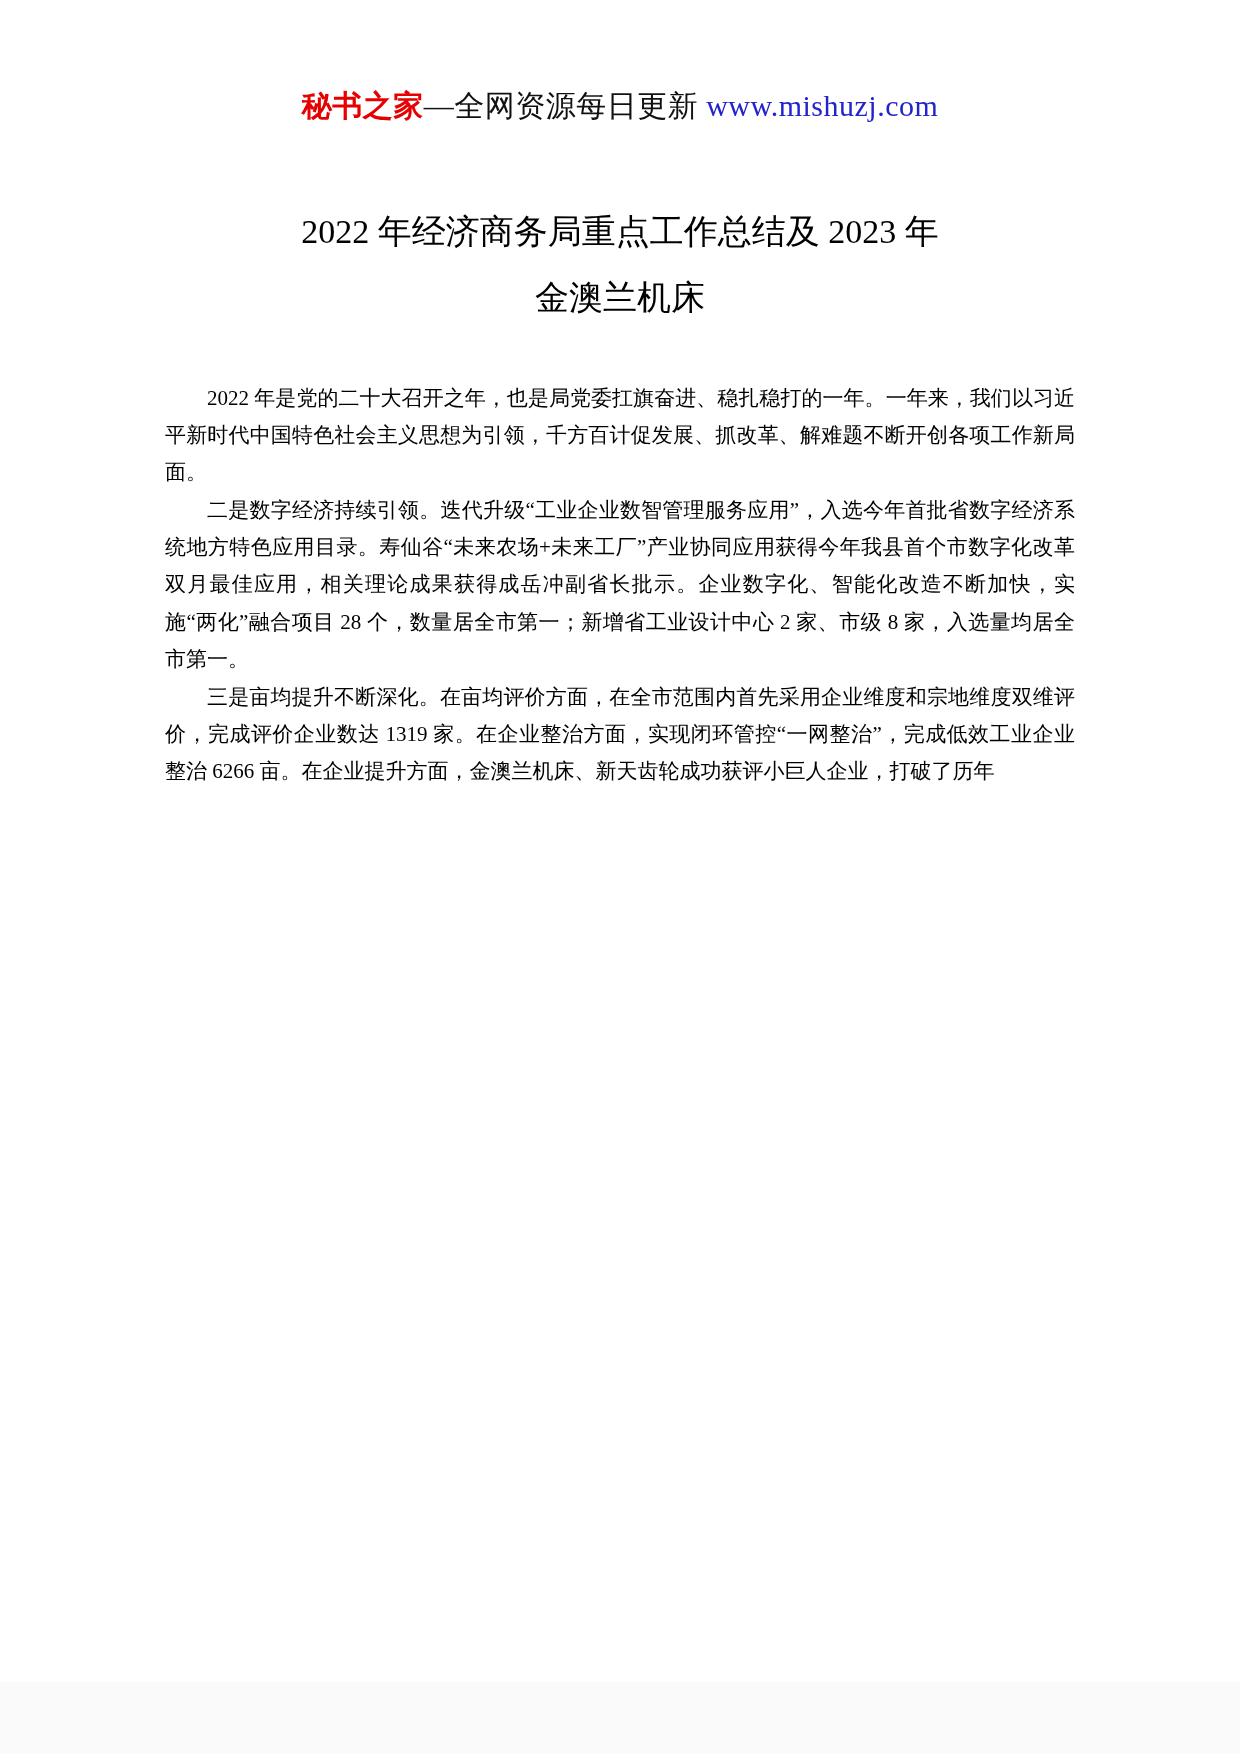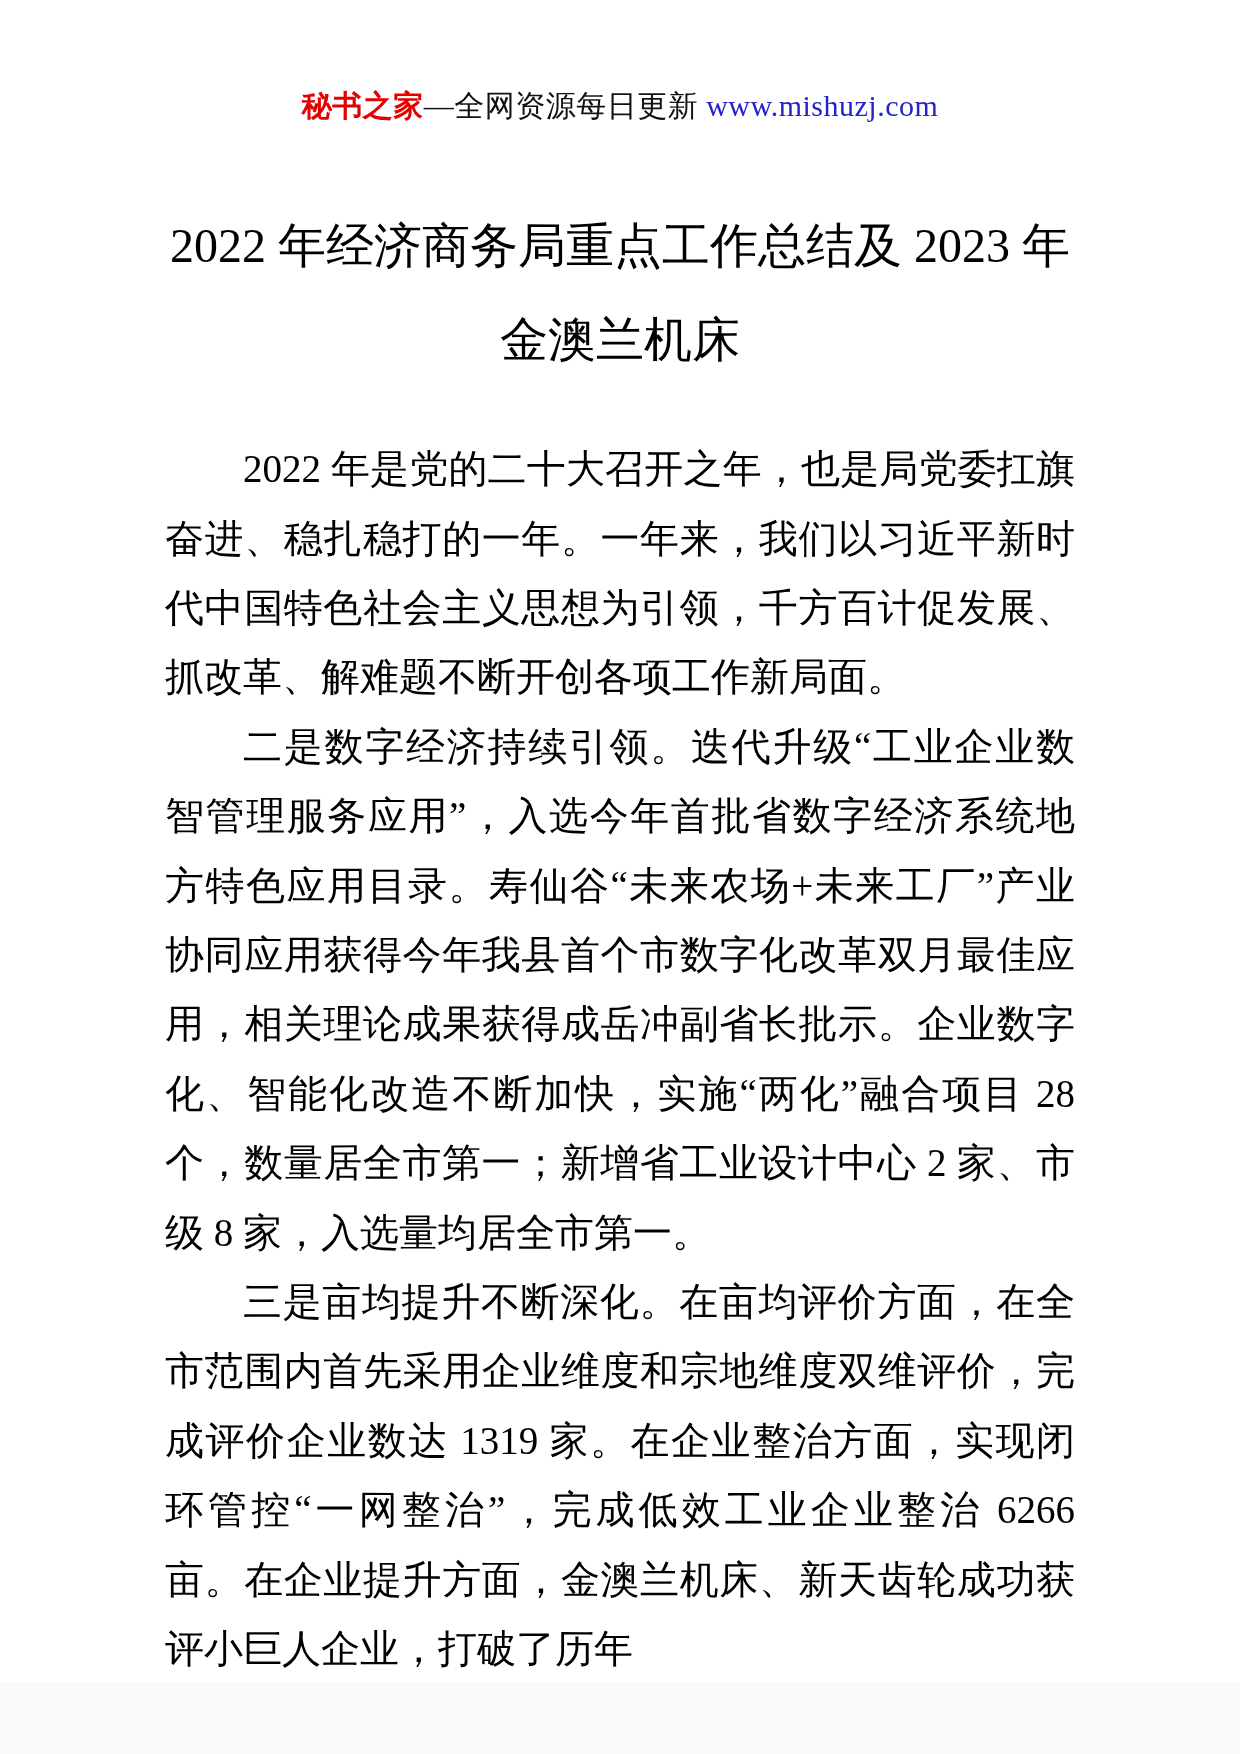--- a/index.html
+++ b/index.html
@@ -31,28 +31,28 @@
   }
   .doc-header .tagline {
     color: #111111;
   }
   .doc-header .url {
     color: #2323cc;
   }
   .doc-title {
     margin-top: 72px;
     text-align: center;
-    font-size: 48px;
+    font-size: 34px;
     line-height: 1.95;
     font-weight: 400;
     color: #000000;
   }
   .doc-body {
     margin-top: 48px;
-    font-size: 39px;
+    font-size: 21px;
     line-height: 1.78;
     text-align: justify;
     text-justify: inter-ideograph;
     color: #000000;
   }
   .doc-body p {
     margin: 0;
     text-indent: 2em;
     word-break: break-word;
   }

